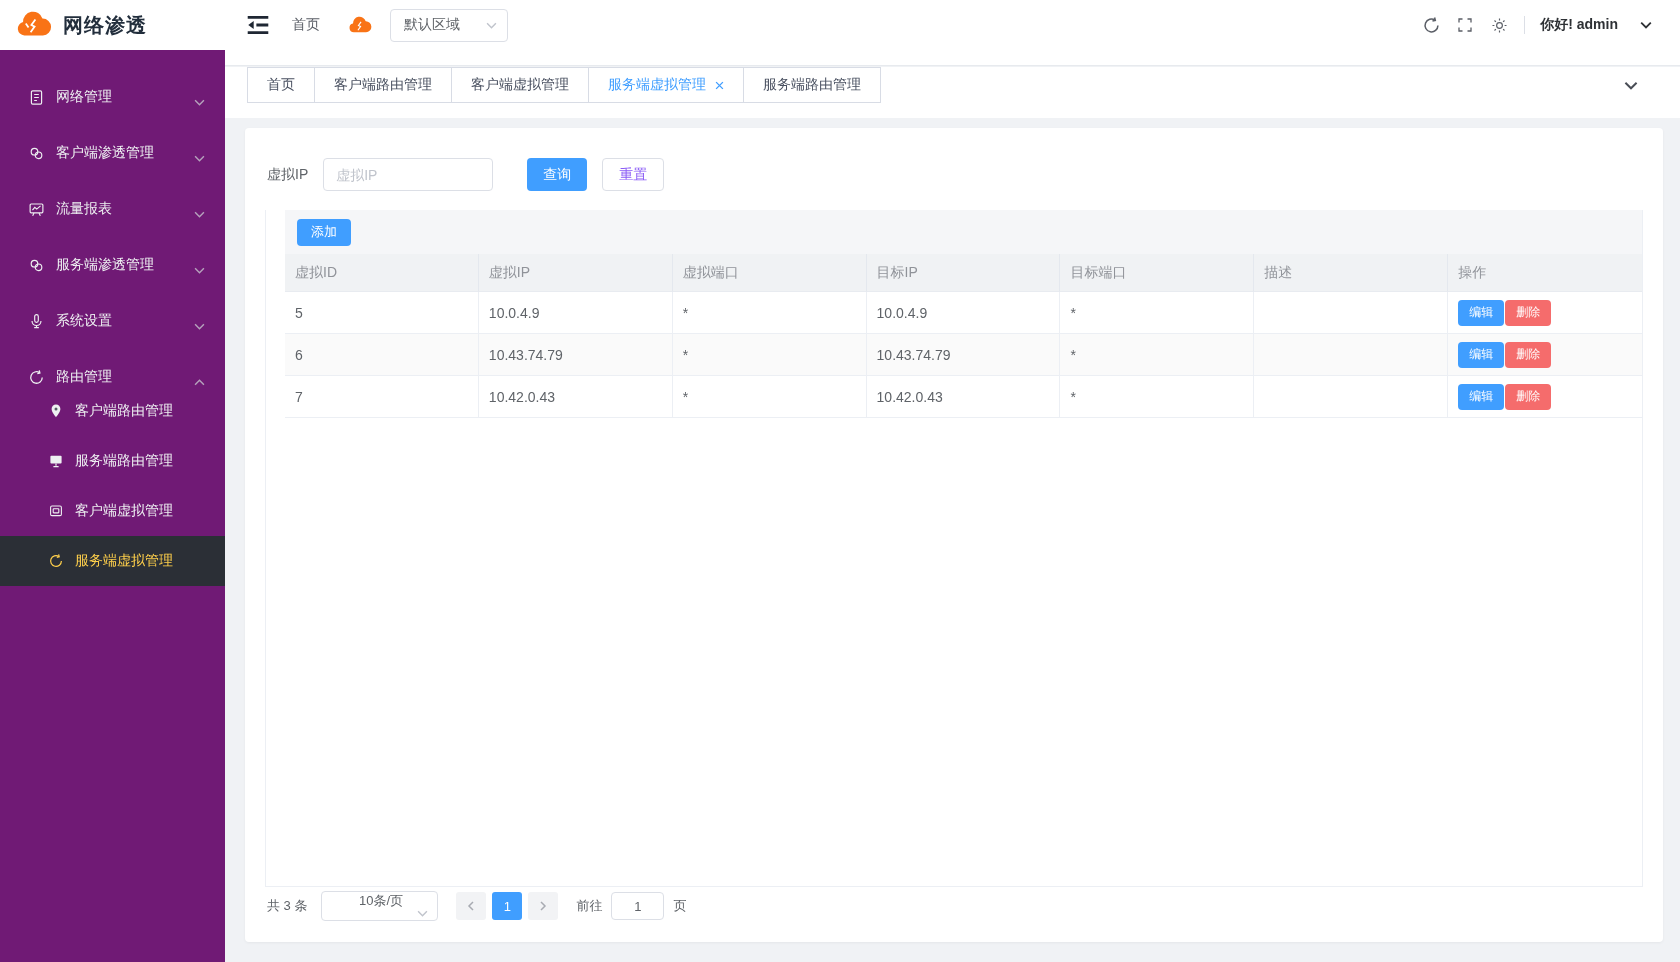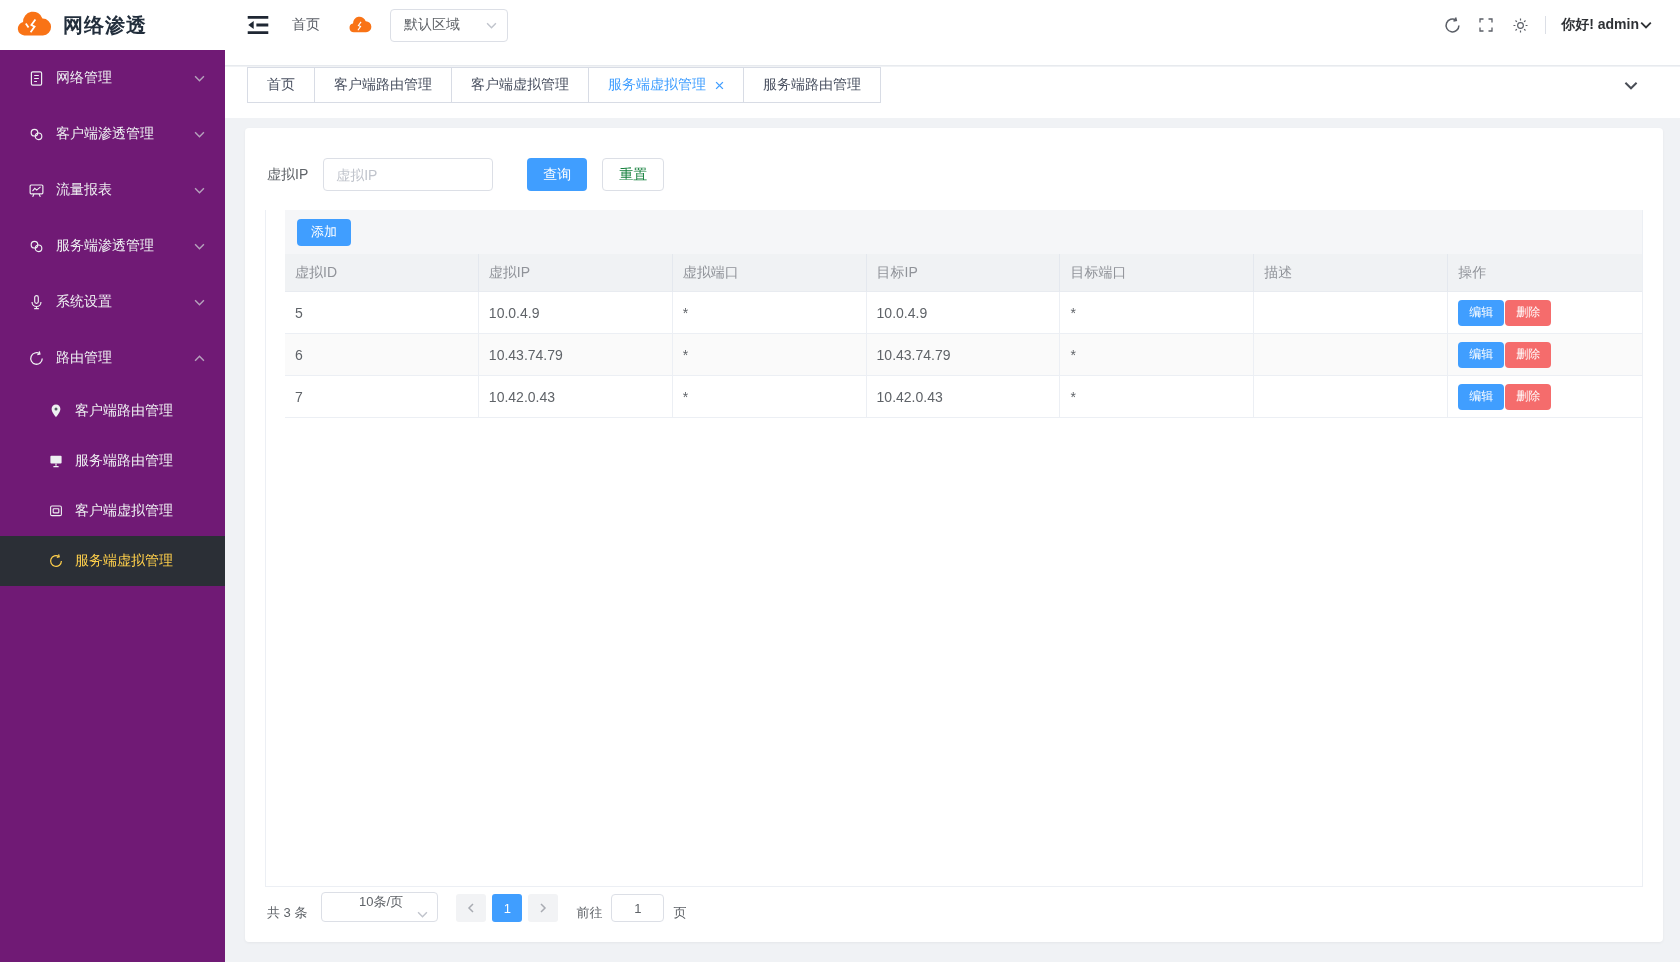--- a/index.html
+++ b/index.html
@@ -3,40 +3,40 @@
 <meta charset="utf-8">
 <style>
   * { margin:0; padding:0; box-sizing:border-box; }
   html,body { width:1680px; height:962px; }
   body { font-family:"Liberation Sans","DejaVu Sans",sans-serif; background:#f0f2f5; overflow:hidden; position:relative; }
 
   
   .sidebar { position:absolute; left:0; top:0; width:225px; height:962px; background:#701a75; z-index:5; }
   .logo-bar { height:50px; background:#fff; display:flex; align-items:center; padding-left:12px; gap:9px; }
   .logo-title { font-size:20px; font-weight:bold; color:#222e3c; letter-spacing:1px; }
-  .menu-item { height:56px; display:flex; align-items:center; padding:0 20px 0 28px; color:#eef0f2; font-size:14px; cursor:pointer; }
+  .menu-item { height:56px; display:flex; align-items:flex-end; padding:0 20px 0 28px; color:#eef0f2; font-size:14px; cursor:pointer; }
   .menu-item .mi-icon { width:17px; height:17px; margin-right:11px; flex:0 0 auto; display:flex; }
   .menu-item .mi-label { flex:1; }
   .menu-chevron { width:11px; height:7px; opacity:.75; }
   .submenu-item { height:50px; display:flex; align-items:center; padding-left:48px; color:#eef0f2; font-size:14px; cursor:pointer; }
   .submenu-item .mi-icon { width:16px; height:16px; margin-right:11px; display:flex; }
   .submenu-item.active { background:#2b2f36; color:#ffd04b; }
 
   
   .header { position:absolute; left:225px; top:0; right:0; height:66px; background:#fff; border-bottom:1px solid #e7eaee; }
   .header-inner { height:50px; display:flex; align-items:center; padding:0 28px 0 20px; }
   .collapse-btn { width:26px; height:22px; cursor:pointer; display:flex; }
   .crumb { margin-left:21px; font-size:14px; color:#5a5e66; }
   .hdr-cloud { margin-left:26px; display:flex; cursor:pointer; }
   .region-select { margin-left:17px; width:118px; height:33px; border:1px solid #dcdfe6; border-radius:4px; display:flex; align-items:center; padding:0 10px 0 13px; font-size:14px; color:#5f6368; cursor:pointer; background:#fff; }
   .region-select .sel-chevron { margin-left:auto; }
   .hdr-spacer { flex:1; }
   .hdr-iconbtn { width:20px; height:20px; margin-left:14px; display:flex; align-items:center; justify-content:center; cursor:pointer; color:#5a5e66; }
   .hdr-divider { width:1px; height:18px; background:#dcdfe6; margin:0 15px; }
-  .user-menu { display:flex; align-items:center; gap:1px; cursor:pointer; }
+  .user-menu { display:flex; align-items:center; gap:22px; cursor:pointer; }
   .greeting { font-size:14px; color:#2e3135; font-weight:bold; }
 
   
   .tabstrip { position:absolute; left:225px; top:67px; right:0; height:51px; background:#fff; }
   .tabs { position:absolute; left:22px; top:0; display:flex; }
   .tab { height:36px; border:1px solid #d8dce5; border-left:none; background:#fff; display:flex; align-items:center; padding:0 19px; font-size:14px; color:#495060; cursor:pointer; white-space:nowrap; }
   .tab:first-child { border-left:1px solid #d8dce5; }
   .tab.active { color:#409eff; }
   .tab .tab-close { margin-left:9px; display:flex; }
   .tabs-dropdown { position:absolute; right:42px; top:14px; cursor:pointer; display:flex; }
@@ -44,40 +44,40 @@
   
   .main { position:absolute; left:225px; top:118px; right:0; bottom:0; background:#f0f2f5; }
   .card { position:absolute; left:20px; right:17px; top:10px; bottom:20px; background:#fff; border-radius:4px; box-shadow:0 1px 3px rgba(0,0,0,.05); }
 
   .search-row { display:flex; align-items:center; margin:30px 20px 0 22px; height:33px; }
   .search-label { font-size:14px; color:#5f6368; margin-right:15px; }
   .vip-input { width:170px; height:33px; border:1px solid #dcdfe6; border-radius:4px; padding:0 12px; font-size:14px; color:#606266; outline:none; }
   .vip-input::placeholder { color:#c0c4cc; }
   .btn { border:none; border-radius:4px; font-size:14px; cursor:pointer; font-family:inherit; }
   .btn-query { margin-left:34px; height:33px; padding:4px 16px; background:#409eff; color:#fff; }
-  .btn-reset { margin-left:15px; height:33px; padding:0 16px; background:#fff; border:1px solid #dcdfe6; color:#15803d; }
+  .btn-reset { margin-left:15px; height:33px; padding:0 16px; background:#fff; border:1px solid #dcdfe6; color:#8b5cf6; }
 
   .table-zone { margin:19px 20px 0 20px; height:677px; display:flex; flex-direction:column; border:1px solid #eceff4; border-top:none;padding-left:19px; }
   .toolbar { height:44px; background:#f5f6f8; display:flex; align-items:center; padding-left:12px; flex:0 0 auto; }
   .btn-add { height:27px; padding:0 14px; font-size:13px; background:#409eff; color:#fff; }
 
   .thead { display:grid; grid-template-columns:repeat(7,1fr); background:#f0f2f4; flex:0 0 auto; }
   .th { height:38px; display:flex; align-items:center; padding-left:10px; font-size:14px; color:#909399; border-right:1px solid #e4e8ee; border-bottom:1px solid #e8ebf0; }
   .th:nth-child(7) { border-right:none; }
   .trow { display:grid; grid-template-columns:repeat(7,1fr); flex:0 0 auto; background:#fff; }
   .trow.stripe { background:#fafafa; }
   .td { height:42px; display:flex; align-items:center; padding-left:10px; font-size:14px; color:#5f6368; border-right:1px solid #eceff4; border-bottom:1px solid #eceff4; overflow:hidden; }
   .td:nth-child(7) { border-right:none; }
   .actions { gap:1px; }
   .btn-edit { height:26px; padding:0 11px; font-size:12px; background:#409eff; color:#fff; }
   .btn-del { height:26px; padding:0 11px; font-size:12px; background:#f56c6c; color:#fff; }
   .table-empty { flex:1; background:#fff; }
 
   
-  .pagination { position:absolute; left:22px; bottom:20px; height:32px; display:flex; align-items:flex-end; font-size:13px; color:#5f6368; }
+  .pagination { position:absolute; left:22px; bottom:20px; height:32px; display:flex; align-items:center; font-size:13px; color:#5f6368; }
   .pg-total { margin-right:14px; }
   .page-size-select { width:117px; height:30px; border:1px solid #dcdfe6; border-radius:4px; display:flex; align-items:center; padding:0 9px 0 11px; cursor:pointer; background:#fff;flex-direction:column; }
   .page-size-select .sel-chevron { margin-left:auto; }
   .pg-btn { width:30px; height:28px; background:#f2f3f5; border-radius:3px; display:flex; align-items:center; justify-content:center; cursor:pointer; }
   .pg-prev { margin-left:18px; }
   .pg-page { width:30px; height:28px; margin:0 6px; background:#409eff; color:#fff; border-radius:3px; display:flex; align-items:center; justify-content:center; font-size:13px; cursor:pointer; }
   .pg-goto-label { margin-left:18px; }
   .goto-input { width:53px; height:28px; margin:0 9px; border:1px solid #dcdfe6; border-radius:4px; text-align:center; font-size:13px; color:#5f6368; outline:none; }
 
   svg { display:block; }

